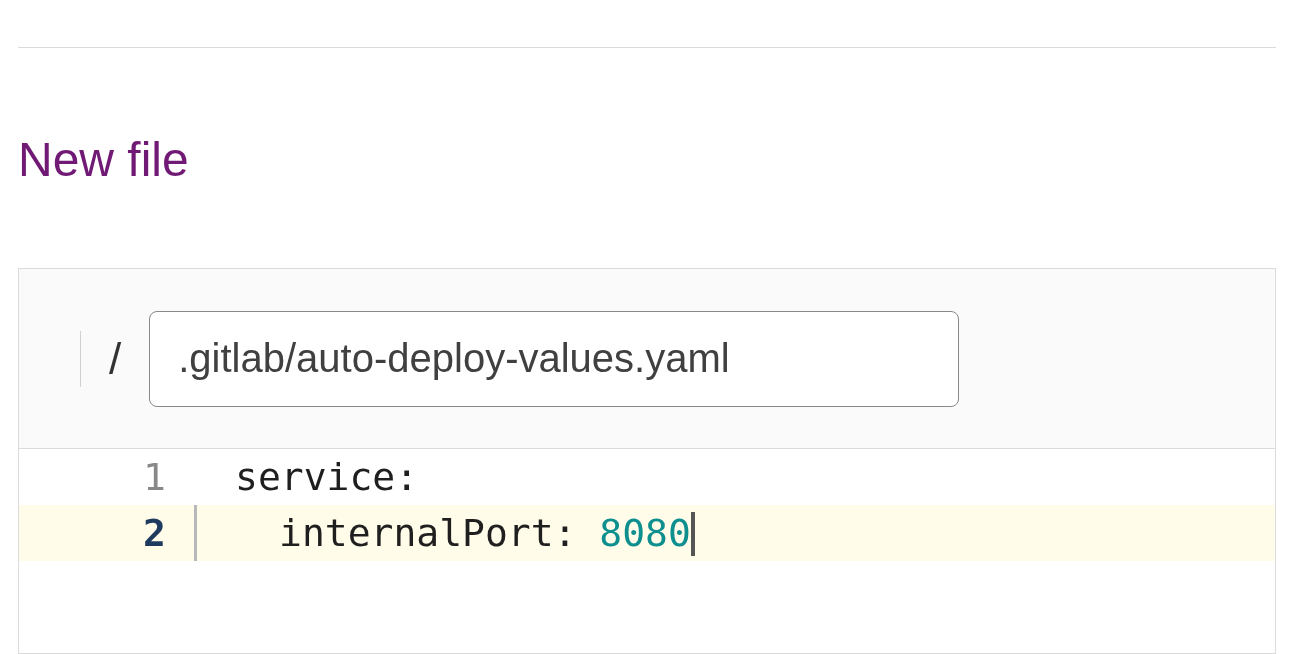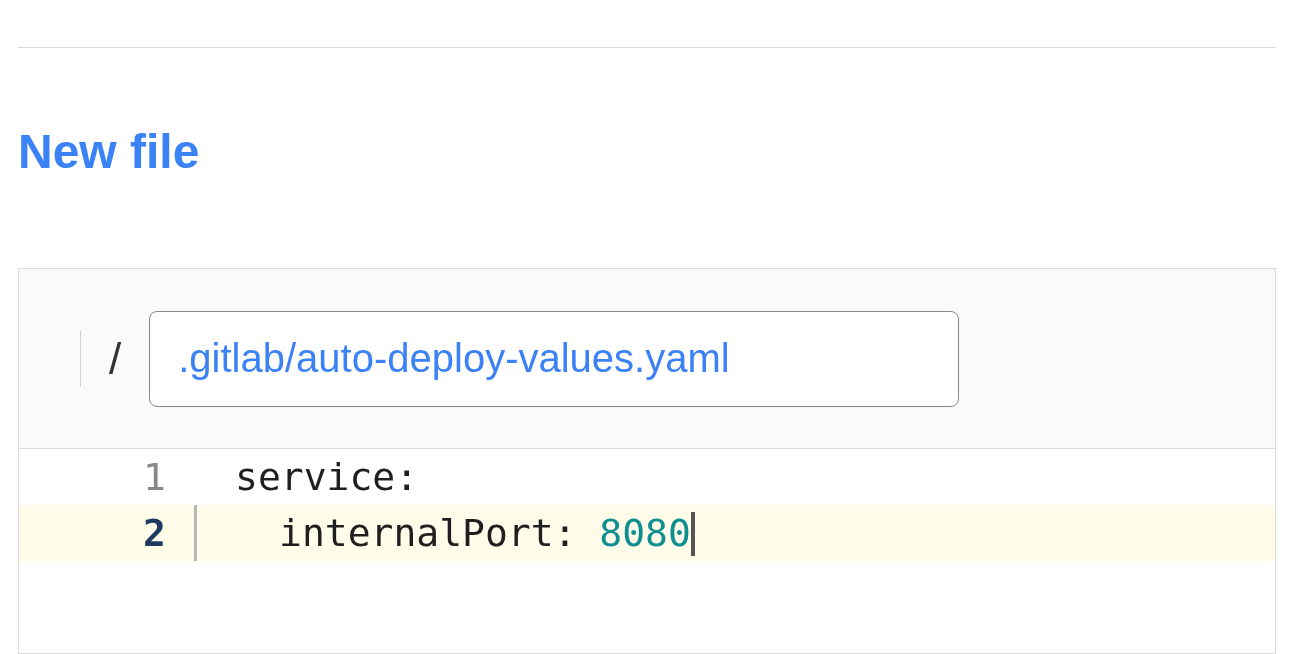--- a/index.html
+++ b/index.html
@@ -17,25 +17,25 @@
     .top-divider {
       position: absolute;
       top: 47px;
       left: 18px;
       right: 38px;
       height: 1px;
       background: #dbdbdb;
     }
     .page-title {
       position: absolute;
-      top: 124px;
+      top: 132px;
       left: 18px;
       font-size: 48px;
-      font-weight: 700;
-      color: #3b82f6;
+      font-weight: 400;
+      color: #701a75;
     }
     .editor-container {
       position: absolute;
       top: 268px;
       left: 18px;
       right: 38px;
       bottom: 0;
       border: 1px solid #dbdbdb;
       background: #ffffff;
     }
@@ -75,21 +75,21 @@
       font-weight: 400;
     }
     .filename-input {
       flex: 0 0 auto;
       width: 810px;
       height: 96px;
       border: 1px solid #888;
       border-radius: 8px;
       background: #ffffff;
       font-size: 40px;
-      color: #3b82f6;
+      color: #404040;
       padding: 0 28px;
       font-family: inherit;
       outline: none;
     }
     .code-area {
       display: flex;
       flex-direction: column;
     }
     .code-line {
       display: flex;

